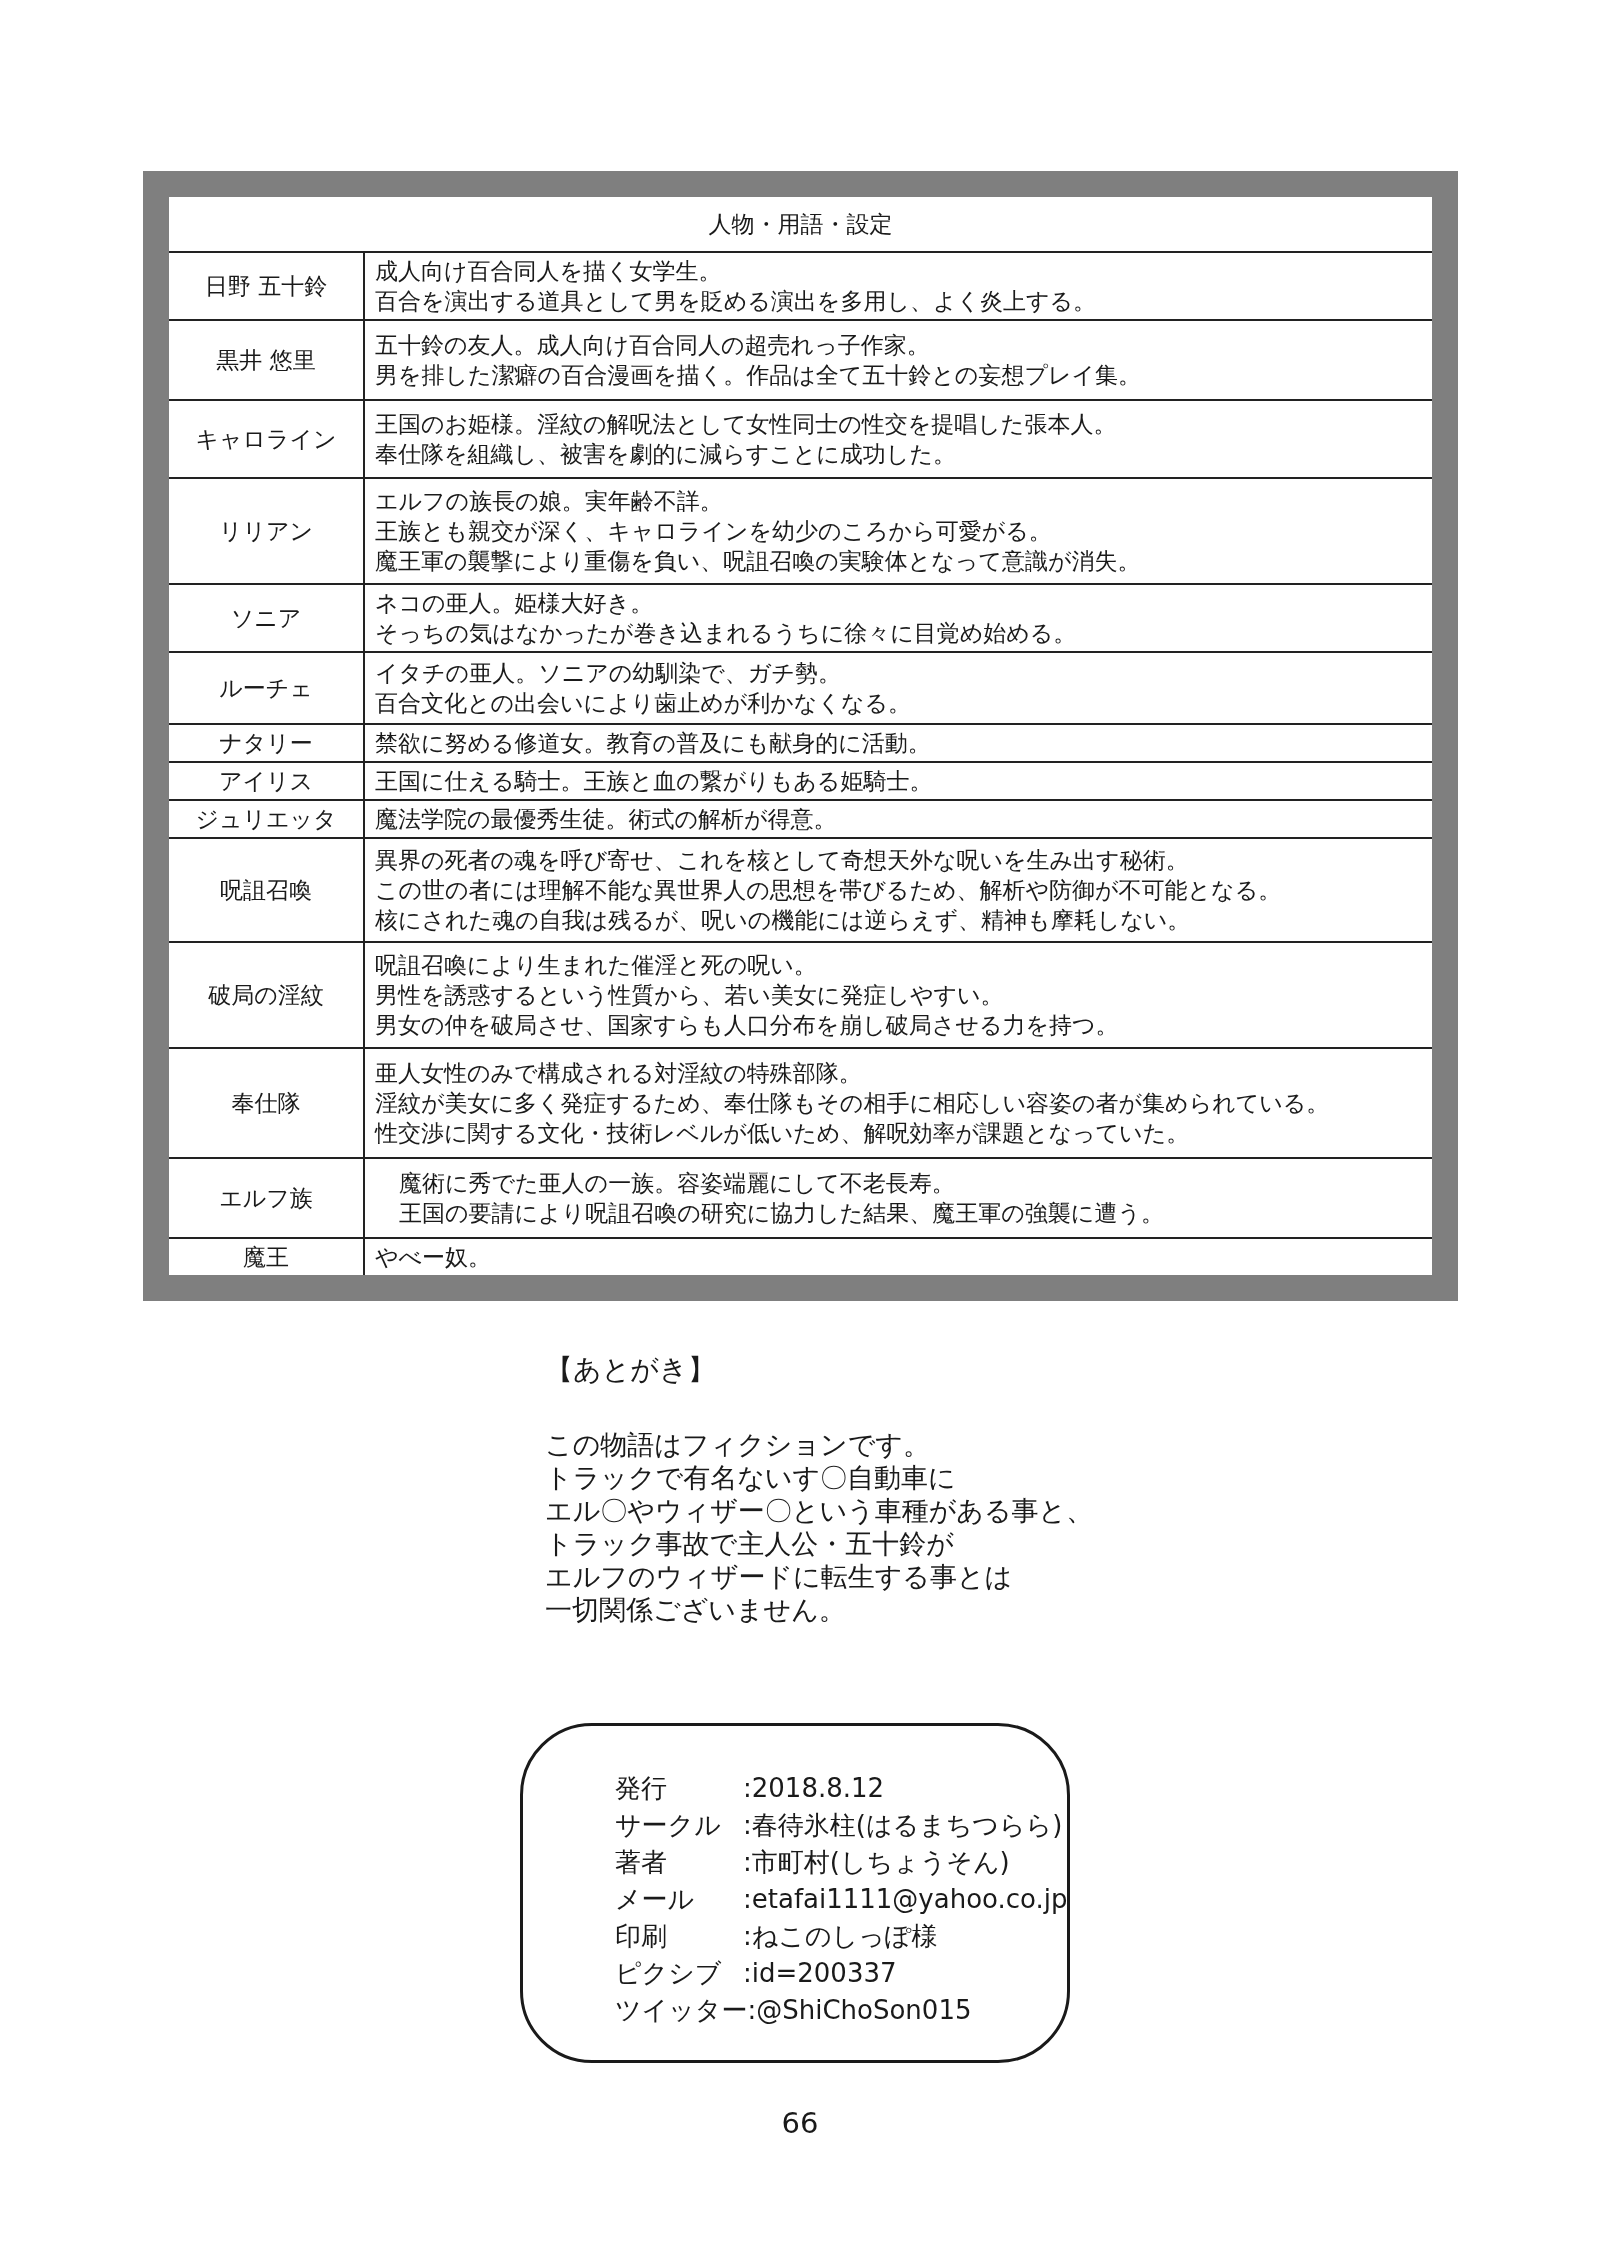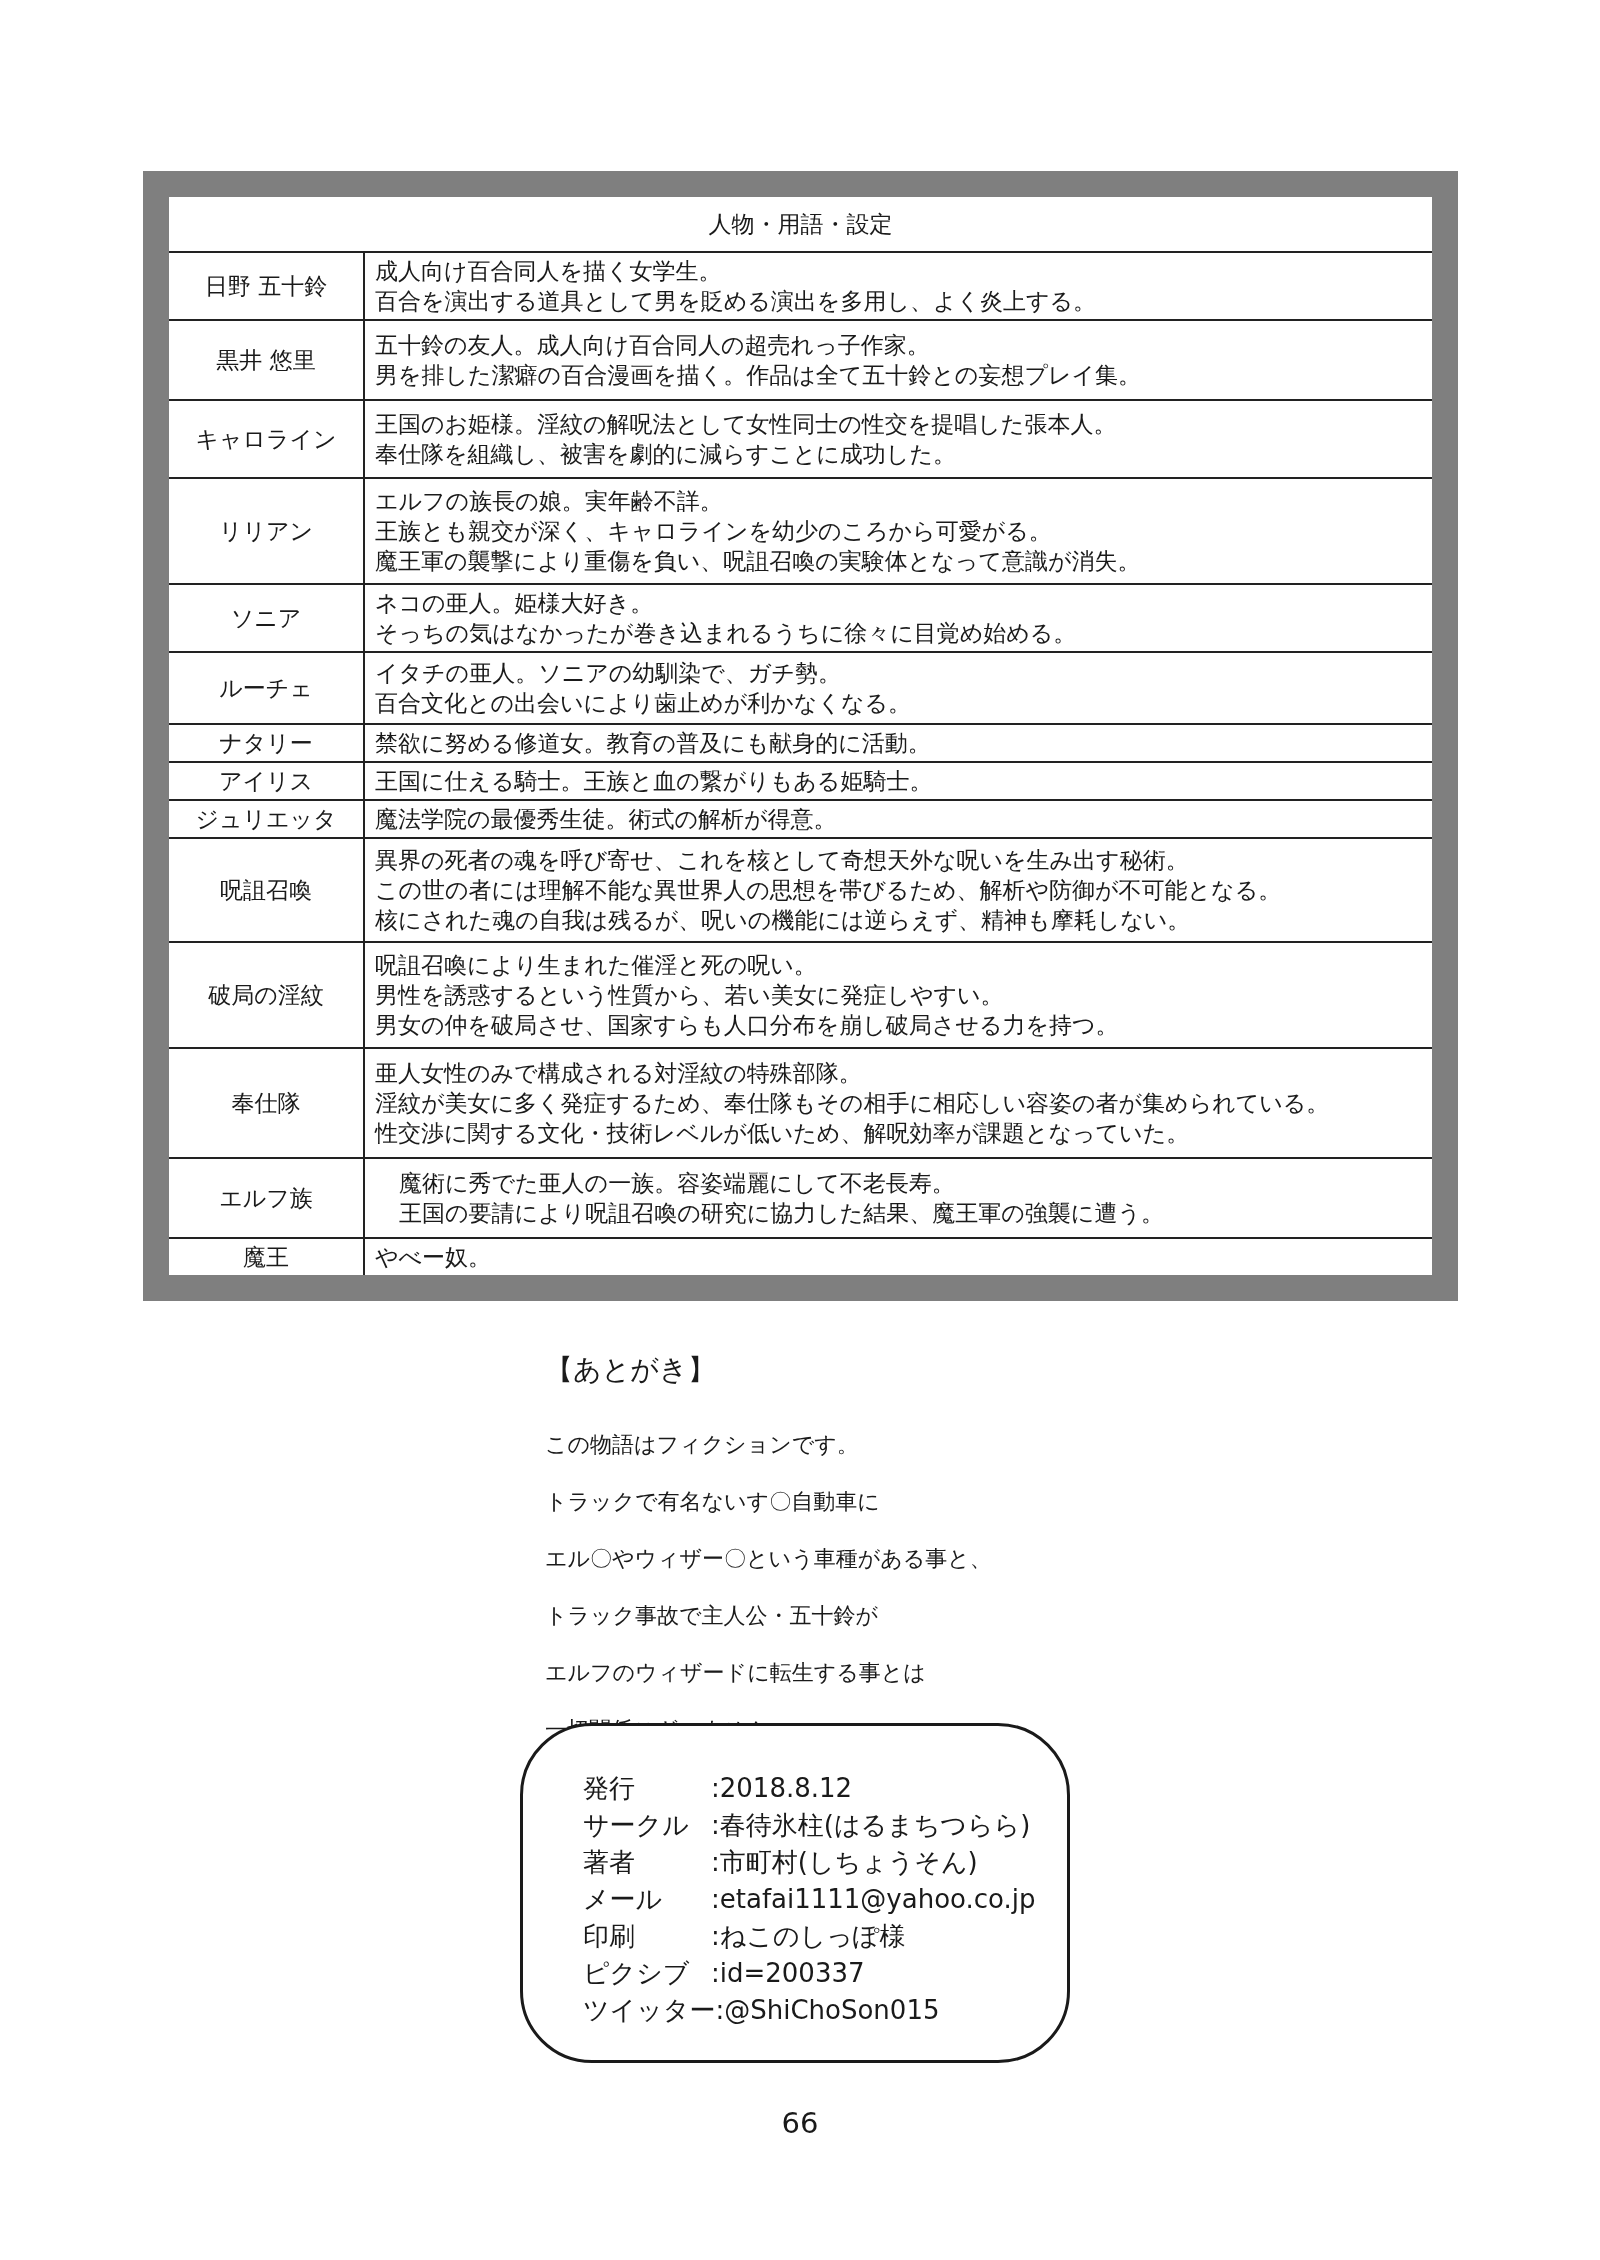--- a/index.html
+++ b/index.html
@@ -52,42 +52,42 @@
   .afterword {
     position:absolute;
     left:545px; top:1352px;
   }
   .afterword-title {
     font-size:28px;
     line-height:36px;
   }
   .afterword-body { margin-top:40px; }
   .aline {
-    font-size:22px;
+    font-size:27px;
     line-height:33px;
     white-space:nowrap;
-    margin-top:24px;
   }
 
   
   .colophon {
     position:absolute;
     left:520px; top:1723px;
     width:550px; height:340px;
     border:3px solid #1a1a1a;
     border-radius:72px;
     background:#ffffff;
     padding:44px 10px 0 60px;
     overflow:hidden;
   }
   .crow {
     display:flex;
     line-height:37px;
     font-size:26px;
     white-space:nowrap;
+    margin-left:32px;
   }
   .clabel { flex:0 0 128px; }
   .cvalue { flex:1; }
 
   
   .pageno {
     position:absolute;
     left:0; top:2106px;
     width:1600px;
     text-align:center;

